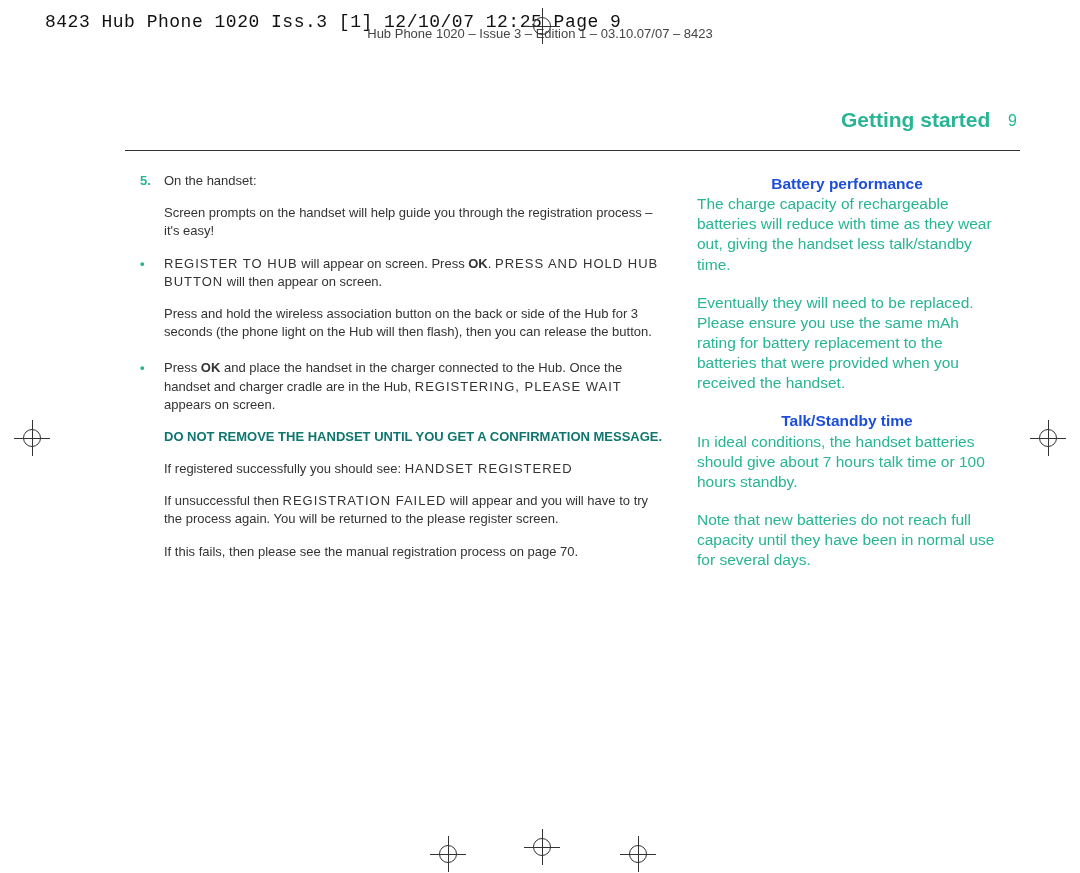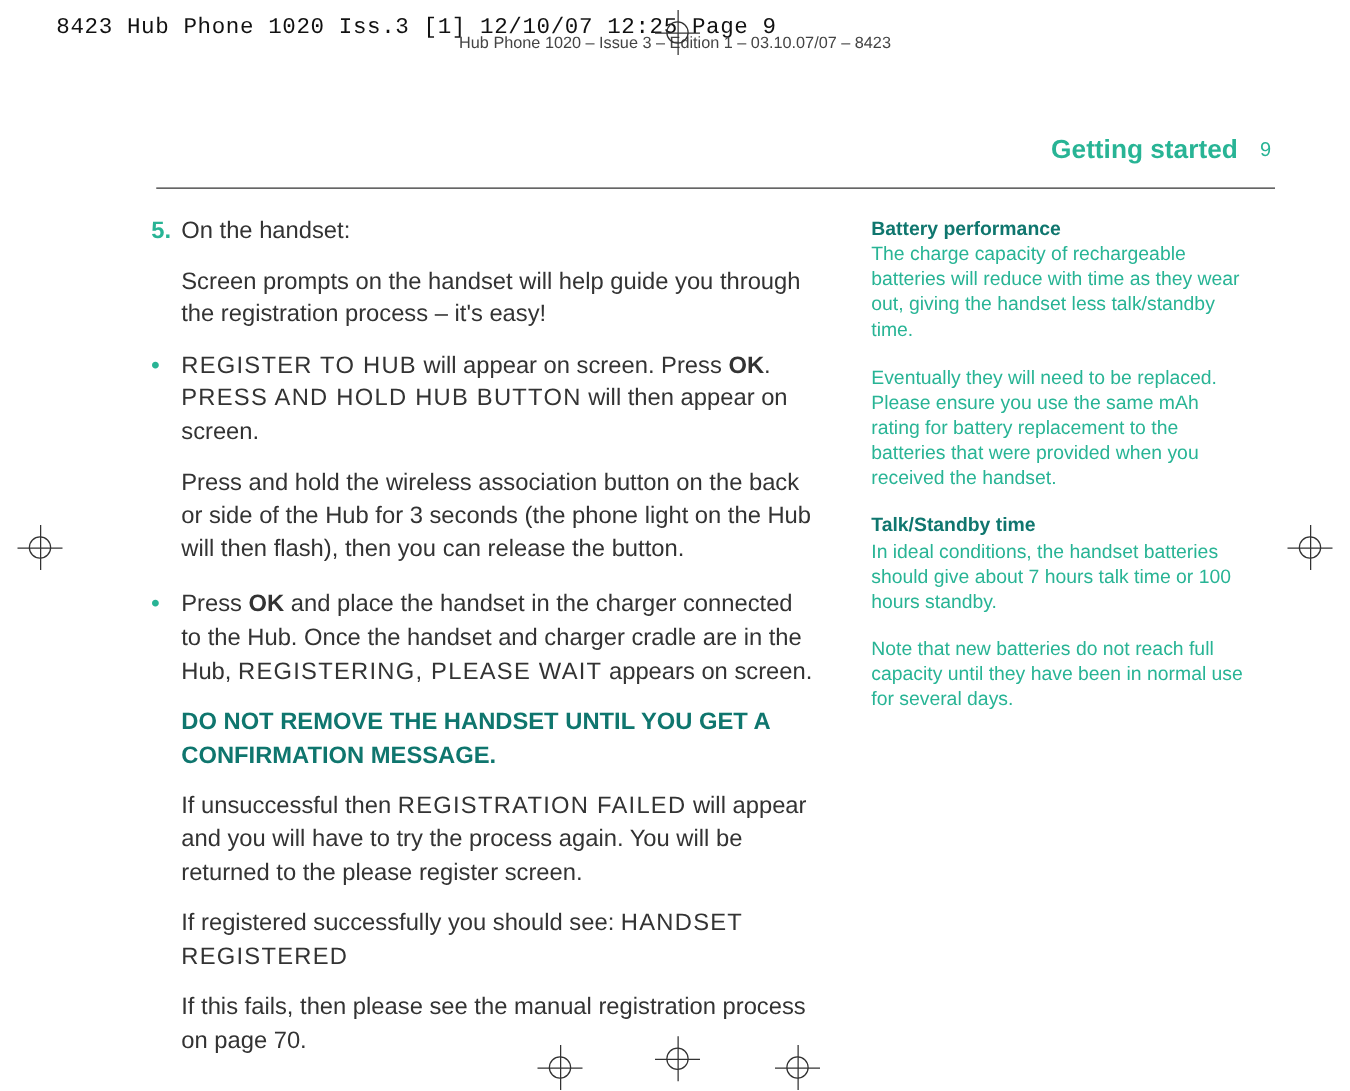--- a/index.html
+++ b/index.html
@@ -55,23 +55,23 @@
   .rule {
     position: absolute;
     top: 150px;
     left: 125px;
     right: 60px;
     border-top: 1px solid #333;
   }
   .main {
     position: absolute;
     top: 172px;
-    left: 145px;
+    left: 164px;
     width: 505px;
-    font-size: 19px;
+    font-size: 13px;
     line-height: 1.40;
     color: #333;
   }
   .step-num {
     color: #28b495;
     font-weight: 700;
     margin-left: -24px;
     display: inline-block;
     width: 24px;
   }
@@ -101,22 +101,23 @@
     top: 174px;
     left: 697px;
     width: 300px;
     font-size: 15.5px;
     line-height: 1.30;
     color: #28b495;
   }
   .sidebar .sideblock { margin-bottom: 18px; }
   .sidebar .sidehead {
     font-weight: 700;
-    color: #0f766e;
+    color: #1d4ed8;
     margin-bottom: 0;
+    text-align: center;
   }
   
   .crosshair {
     position: absolute;
     width: 36px;
     height: 36px;
   }
   .crosshair::before,
   .crosshair::after {
     content: "";
@@ -181,25 +182,25 @@
     </p>
     <p style="margin-bottom:18px;">Press and hold the wireless association button on the back or side of the Hub for 3 seconds (the phone light on the Hub will then flash), then you can release the button.</p>
 
     <p>
       <span class="bullet">•</span><span>Press </span><span class="bold">OK</span><span> and place the handset in the charger connected to the Hub. Once the handset and charger cradle are in the Hub, </span><span class="lcd">REGISTERING, PLEASE WAIT</span><span> appears on screen.</span>
     </p>
 
     <p class="warn">DO NOT REMOVE THE HANDSET UNTIL YOU GET A CONFIRMATION MESSAGE.</p>
 
     <p>
+      <span>If registered successfully you should see: </span><span class="lcd">HANDSET REGISTERED</span>
+    </p>
+
+    <p>
       <span>If unsuccessful then </span><span class="lcd">REGISTRATION FAILED</span><span> will appear and you will have to try the process again. You will be returned to the please register screen.</span>
-    </p>
-
-    <p>
-      <span>If registered successfully you should see: </span><span class="lcd">HANDSET REGISTERED</span>
     </p>
 
     <p>If this fails, then please see the manual registration process on page 70.</p>
   </div>
 
   <div class="sidebar">
     <div class="sideblock">
       <div class="sidehead">Battery performance</div>
       <div>The charge capacity of rechargeable batteries will reduce with time as they wear out, giving the handset less talk/standby time.</div>
     </div>

